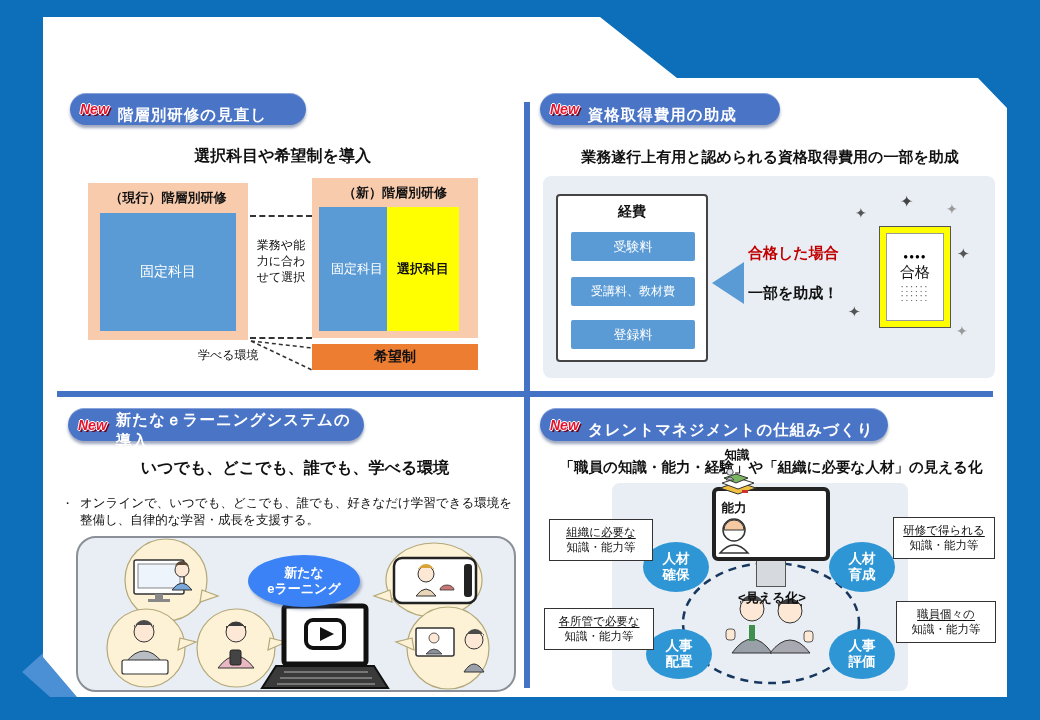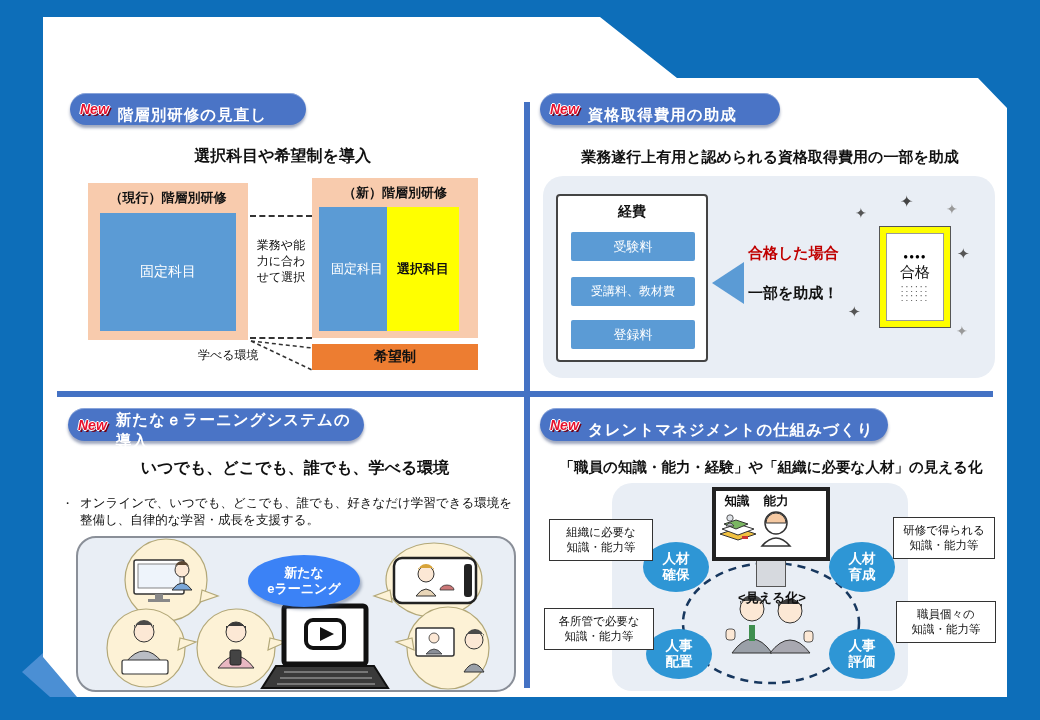--- a/index.html
+++ b/index.html
@@ -22,38 +22,38 @@
   .new-badge{font-weight:bold;font-style:italic;font-size:14px;color:#e8112d;line-height:1;
     text-shadow:-1px 0 #fff,1px 0 #fff,0 -1px #fff,0 1px #fff,2px 2px 0 #7a0010;}
   .black-sub{font-weight:bold;color:#111;text-align:center;}
   
   .peach{background:#f8cbad;}
   .bluebox{background:#5b9bd5;color:#fff;display:flex;align-items:center;justify-content:center;}
   .boxlabel{font-size:13px;font-weight:bold;color:#111;text-align:center;width:100%;}
   .dash-h{border-top:2px dashed #333;}
   .small-note{font-size:12px;color:#111;}
   
-  .panel{background:#e9eef5;border-radius:20px;}
+  .panel{background:#e9eef5;border-radius:8px;}
   .paper{background:#fff;border:2px solid #444;border-radius:4px;}
   .exp-btn{background:#5b9bd5;color:#fff;display:flex;align-items:center;justify-content:center;border-radius:2px;}
   .tri-left{width:0;height:0;border-top:21px solid transparent;border-bottom:21px solid transparent;border-right:32px solid #5b9bd5;}
   .sparkle{line-height:1;}
   .cert{background:#ffff00;border:1px solid #555;padding:6px;}
   .cert-inner{width:100%;height:100%;background:#fff;border:1px solid #9a9a9a;display:flex;flex-direction:column;align-items:center;justify-content:center;gap:2px;}
   
   .illus-panel{background:#e9eef5;border:2px solid #8a8f98;border-radius:20px;}
   .elearn-ellipse{background:#3b82f6;border-radius:50%;display:flex;align-items:center;justify-content:center;
     color:#fff;font-weight:bold;font-size:13px;text-align:center;line-height:16px;box-shadow:2px 3px 3px rgba(60,80,120,.4);}
   
   .tm-ellipse{background:#2e96d5;border-radius:50%;display:flex;align-items:center;justify-content:center;
     color:#fff;font-weight:bold;font-size:13.5px;text-align:center;line-height:16px;}
   .tm-bubble{background:#fff;border:1.5px solid #333;text-align:center;font-size:11.5px;line-height:15px;color:#111;padding:5px 3px;}
-  .tm-bubble .u{text-underline-offset:2px;display:block;}
+  .tm-bubble .u{text-decoration:underline;text-underline-offset:2px;display:block;}
   .tm-bubble .r{display:block;}
-  .monitor{background:#fff;border:4px solid #222;border-radius:0;display:flex;justify-content:flex-start;align-items:flex-start;padding-top:2px;}
+  .monitor{background:#fff;border:4px solid #222;border-radius:6px;display:flex;justify-content:flex-end;align-items:flex-start;padding-top:2px;flex-direction:column;}
   .mon-col{display:flex;flex-direction:column;align-items:center;}
   .mon-label{font-size:12.5px;font-weight:bold;color:#111;}
   .stand{background:#d6d9de;border:1.5px solid #555;border-top:none;}
 </style>
 </head>
 <body>
 
 <div id="stage">
   <div id="light-wedge" class="abs"></div>
   <div id="white-card" class="abs"></div>

